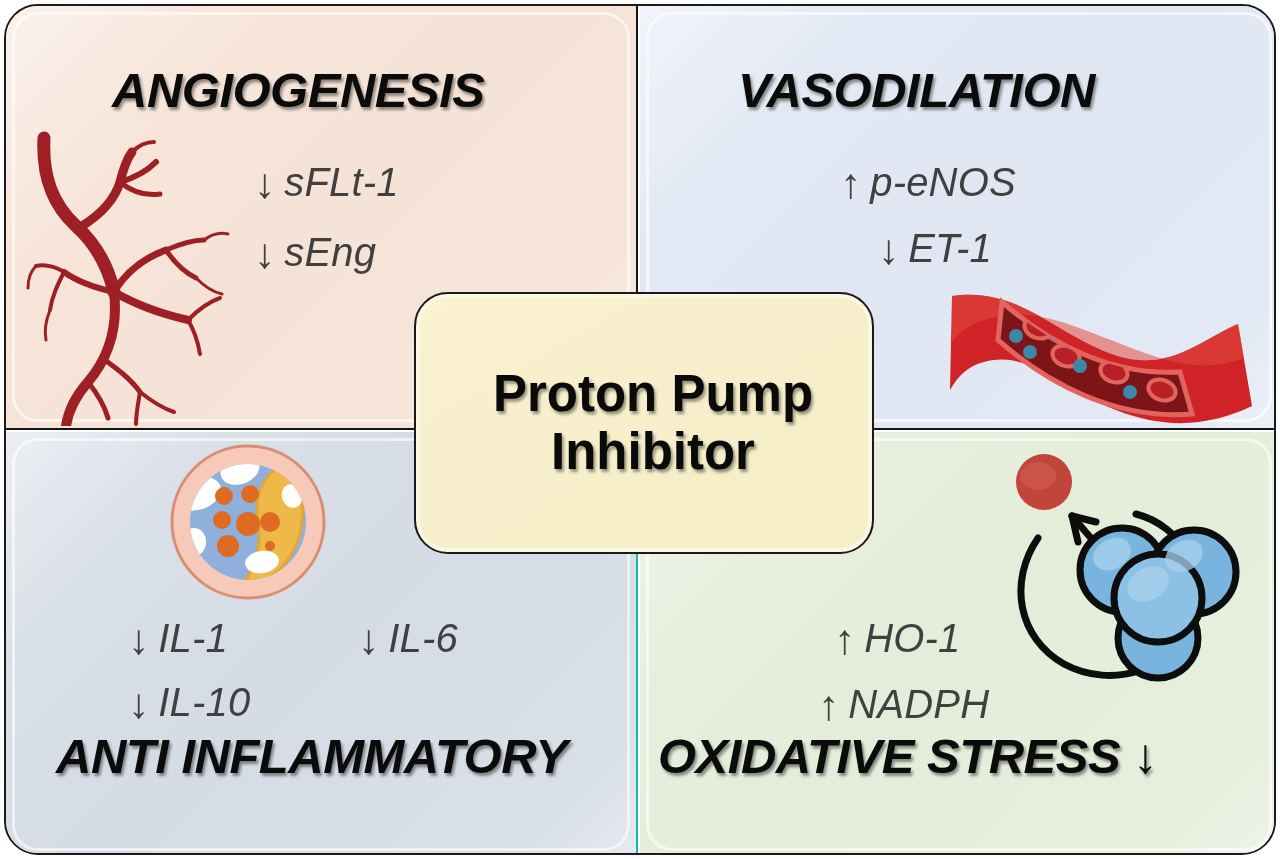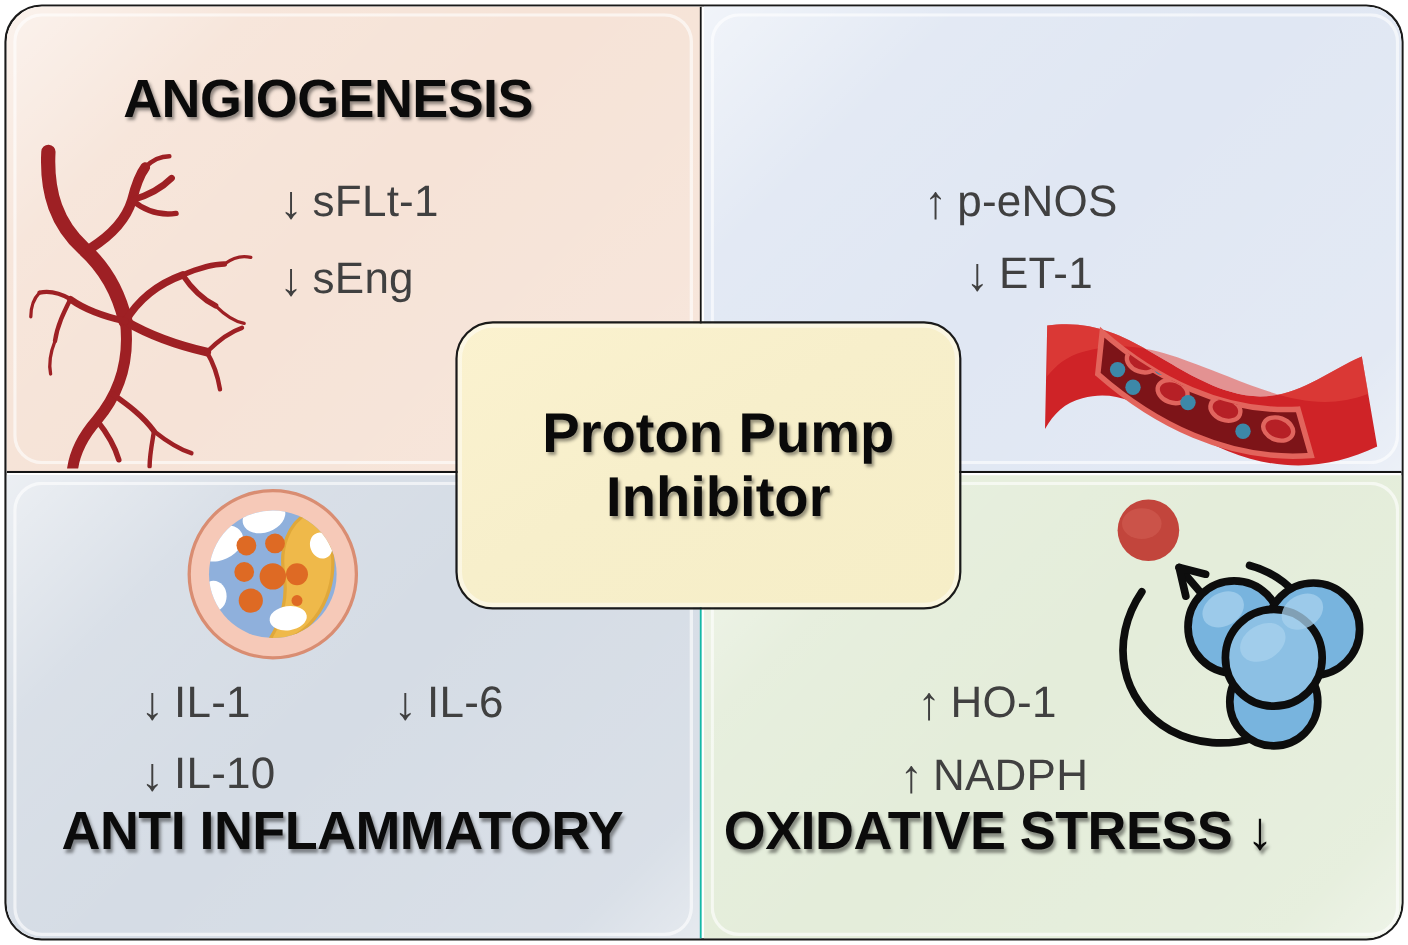--- a/index.html
+++ b/index.html
@@ -7,21 +7,21 @@
        font-family:"Liberation Sans","DejaVu Sans",sans-serif;}
 
   #stage{position:relative;width:1280px;height:859px;background:#ffffff;}
 
   
   #frame{position:absolute;left:4px;top:4px;width:1272px;height:851px;
          border:2px solid #1a1a1a;border-radius:34px;overflow:hidden;
          box-sizing:border-box;background:#ffffff;}
 
   
-  .quad{position:absolute;box-sizing:border-box;overflow:hidden;}
+  .quad{position:absolute;box-sizing:border-box;overflow:hidden;font-style:italic;}
   .quad .sheen{position:absolute;inset:0;pointer-events:none;
         background:linear-gradient(135deg,rgba(255,255,255,.55) 0%,
                    rgba(255,255,255,.10) 22%,rgba(255,255,255,0) 48%,
                    rgba(255,255,255,.10) 88%,rgba(255,255,255,.40) 100%);}
   #q-tl{left:0;top:0;width:632px;height:424px;background:#f6e3d7;
         border-radius:32px 0 0 0;border-right:2px solid #141414;border-bottom:2px solid #141414;}
   #q-tr{left:634px;top:0;width:638px;height:424px;background:#e0e7f3;
         border-radius:0 32px 0 0;border-bottom:2px solid #141414;}
   #q-bl{left:0;top:426px;width:632px;height:425px;background:#d5dce5;
         border-radius:0 0 0 32px;border-right:2px solid #14b8a6;}
@@ -131,20 +131,21 @@
           <circle cx="150" cy="72" r="7"></circle>
               <circle cx="240" cy="62" r="7"></circle>
           <circ le="" cx="0" cy="0" r="0"></circ>
           <circle cx="200" cy="86" r="7"></circle>
               <circle cx="250" cy="112" r="7"></circle>
           <circle cx="288" cy="84" r="7"></circle>
         </g>
       </g>
     </svg>
 
+    <div class="qtitle" style="left:98px;top:56px;">VASODILATION</div>
 
     <div class="marker" style="left:200px;top:152px;">
       <span class="ar">↑</span><span>p-eNOS</span>
     </div>
     <div class="marker" style="left:238px;top:218px;">
       <span class="ar">↓</span><span>ET-1</span>
     </div>
   </div>
 
   <div class="quad" id="q-bl">

